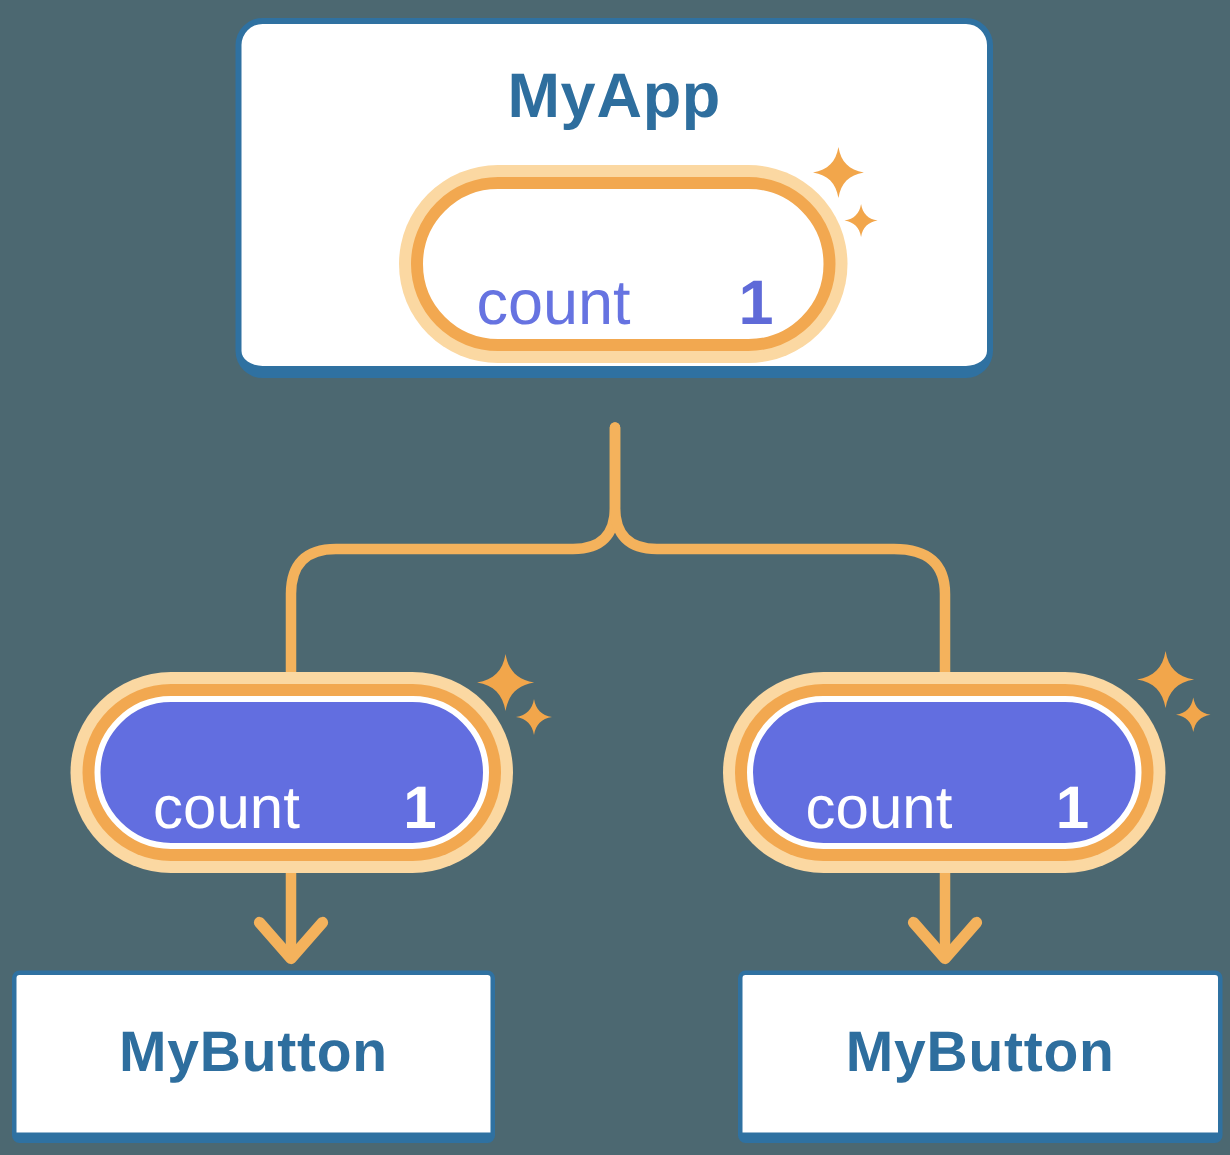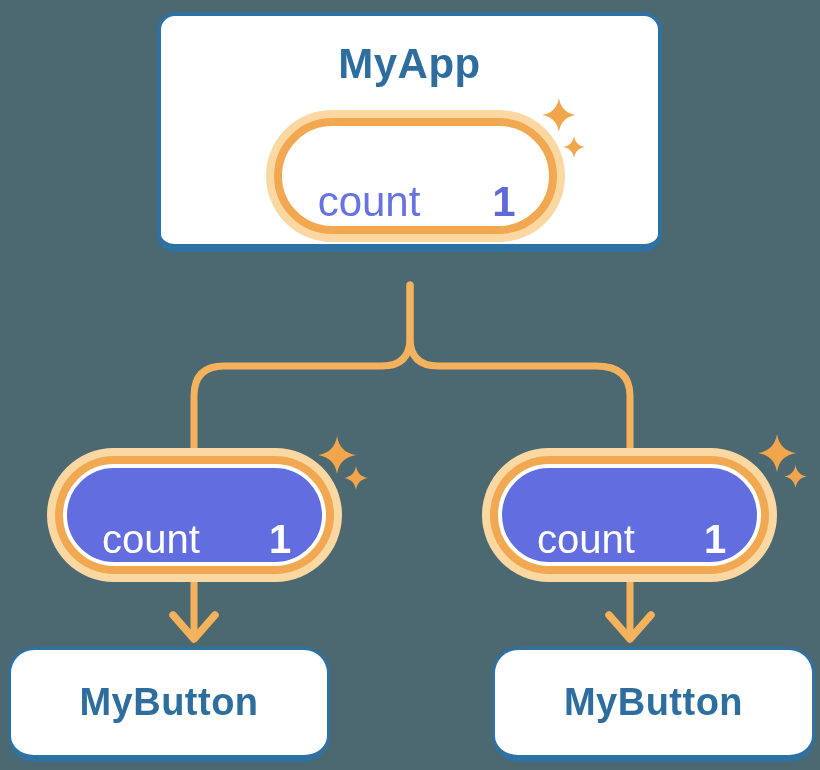--- a/index.html
+++ b/index.html
@@ -15,21 +15,21 @@
 
   .card{
     position:absolute;background:#ffffff;box-sizing:border-box;
     border:4px solid #2f71a1;z-index:2;
   }
   .card-root{
     left:157px;top:12px;width:505px;height:240px;
     border-radius:18px;border-bottom-width:8px;
   }
   .card-leaf{
-    top:647px;height:115px;border-radius:26px;
+    top:647px;height:115px;border-radius:5px;
     border-width:3px;border-bottom-width:7px;
     display:flex;align-items:center;justify-content:center;
   }
   .leaf-left{left:8px;width:322px;}
   .leaf-right{left:492px;width:323px;}
   .root-title{
     margin-top:24px;text-align:center;
     color:#2e6e9e;font-size:42px;font-weight:700;letter-spacing:.5px;
   }
   .leaf-title{color:#2e6e9e;font-size:38px;font-weight:700;letter-spacing:.5px;}

